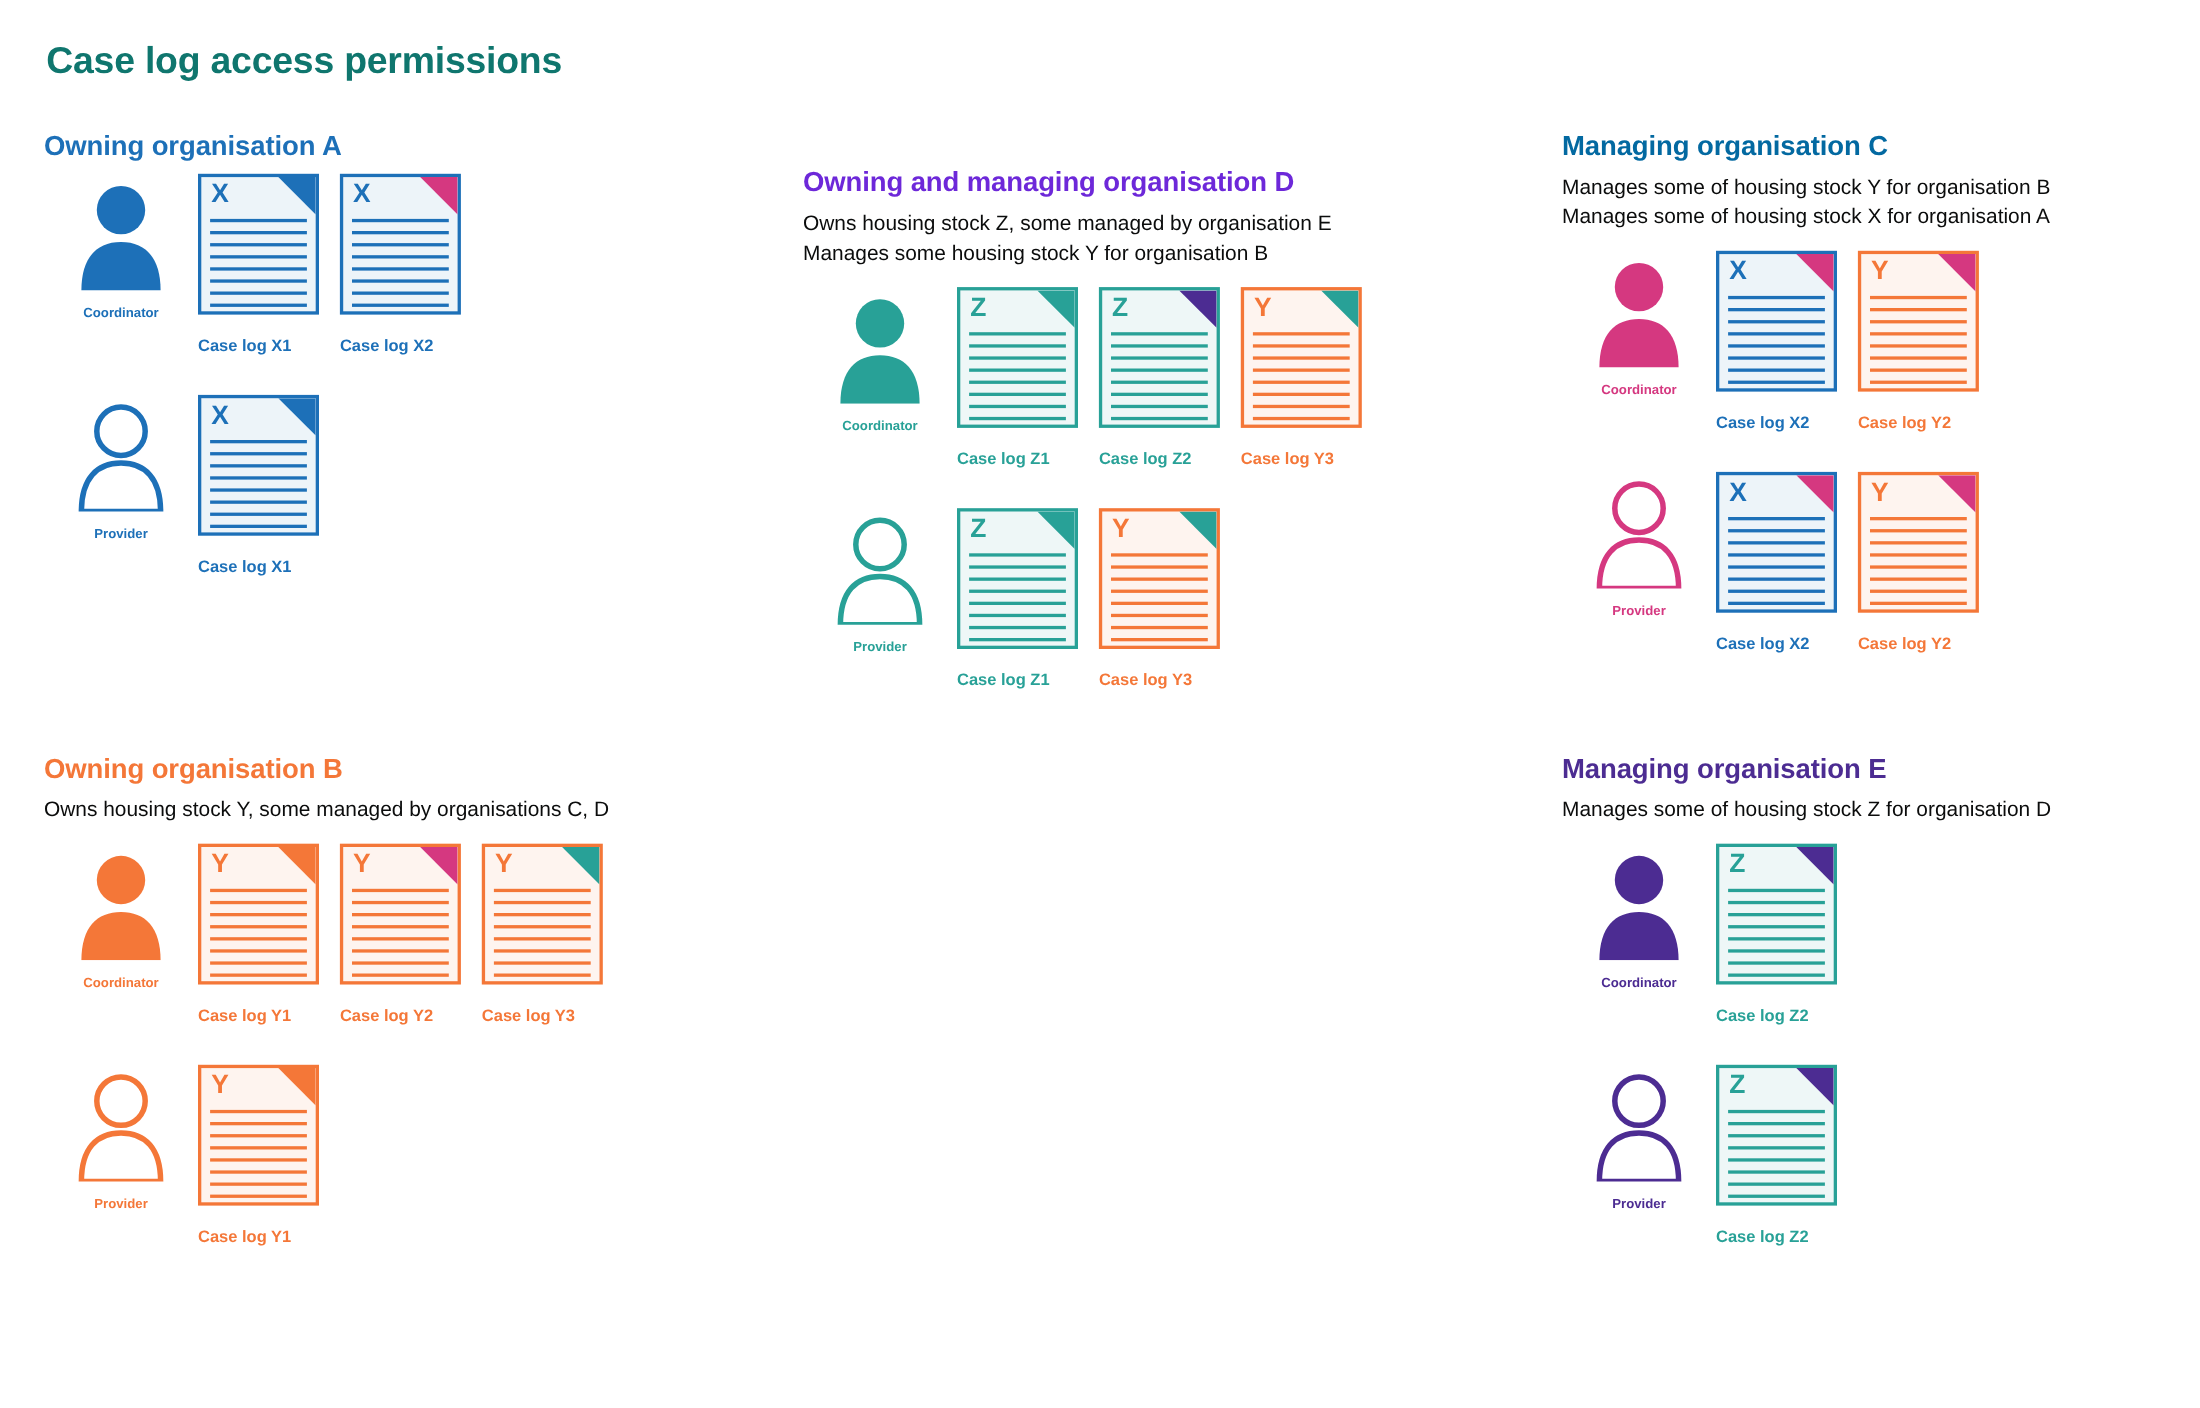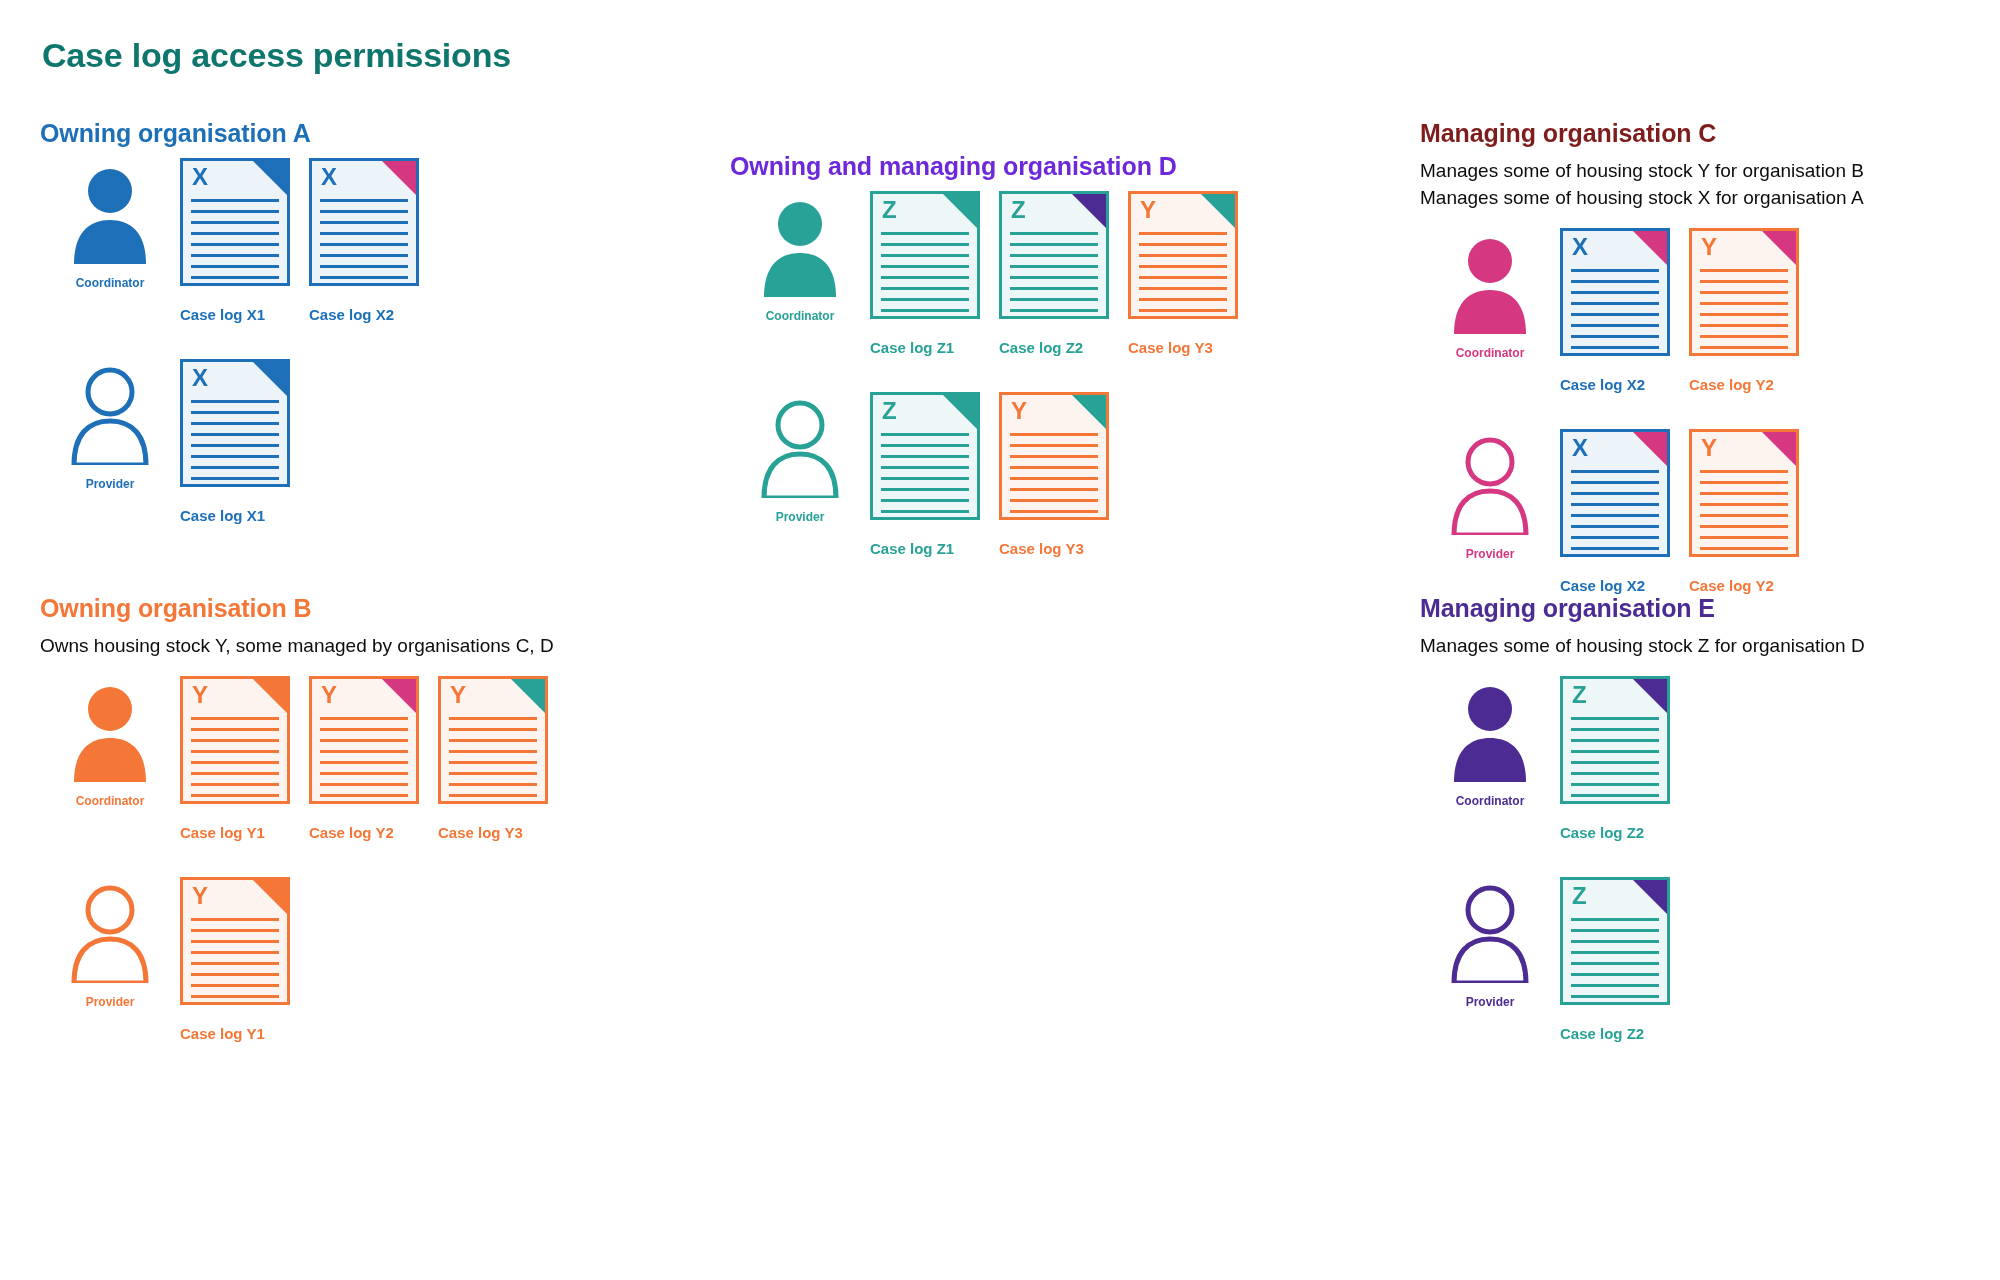--- a/index.html
+++ b/index.html
@@ -27,20 +27,21 @@
     letter-spacing: -0.2px;
     margin: 6px 0 0 2px;
     color: #0f766e;
   }
 
   .grid {
     margin-top: 44px;
     display: grid;
     grid-template-columns: 690px 690px 580px;
     grid-template-rows: auto auto;
+    row-gap: 58px;
   }
 
   .panel { position: relative; }
   .panel.empty { visibility: hidden; }
 
   .panel-title {
     font-size: 25px;
     font-weight: bold;
     letter-spacing: -0.1px;
     margin: 0 0 10px 0;
@@ -210,20 +211,24 @@
                   <i></i>
                 </div>
               </div>
               <div class="doc-label" style="color: rgb(29, 112, 184);">Case log X1</div>
             </div>
           </div>
         </div>
       </div>
       <div class="panel">
         <div class="panel-title" style="color: #6d28d9; margin-top: 33px;">Owning and managing organisation D</div>
+        <div class="panel-desc">
+          <div>Owns housing stock Z, some managed by organisation E</div>
+          <div>Manages some housing stock Y for organisation B</div>
+        </div>
         <div class="role-row">
           <div class="role-block">
             <span><svg viewBox="0 0 84 100" class="person-icon">
                 <circle cx="42" cy="27" r="22" fill="#28a197"></circle>
                 <path d="M6 100 C6 70 20 56 42 56 C64 56 78 70 78 100 Z" fill="#28a197"></path>
               </svg></span>
             <div class="role-label" style="color: rgb(40, 161, 151);">Coordinator</div>
           </div>
           <div class="docs">
             <div class="doc">
@@ -320,21 +325,21 @@
                   <i></i>
                   <i></i>
                 </div>
               </div>
               <div class="doc-label" style="color: rgb(244, 119, 56);">Case log Y3</div>
             </div>
           </div>
         </div>
       </div>
       <div class="panel">
-        <div class="panel-title" style="color: #7f1d1d;">Managing organisation C</div>
+        <div class="panel-title" style="color: #0369a1;">Managing organisation C</div>
         <div class="panel-desc">
           <div>Manages some of housing stock Y for organisation B</div>
           <div>Manages some of housing stock X for organisation A</div>
         </div>
         <div class="role-row">
           <div class="role-block">
             <span><svg viewBox="0 0 84 100" class="person-icon">
                 <circle cx="42" cy="27" r="22" fill="#d53880"></circle>
                 <path d="M6 100 C6 70 20 56 42 56 C64 56 78 70 78 100 Z" fill="#d53880"></path>
               </svg></span>

